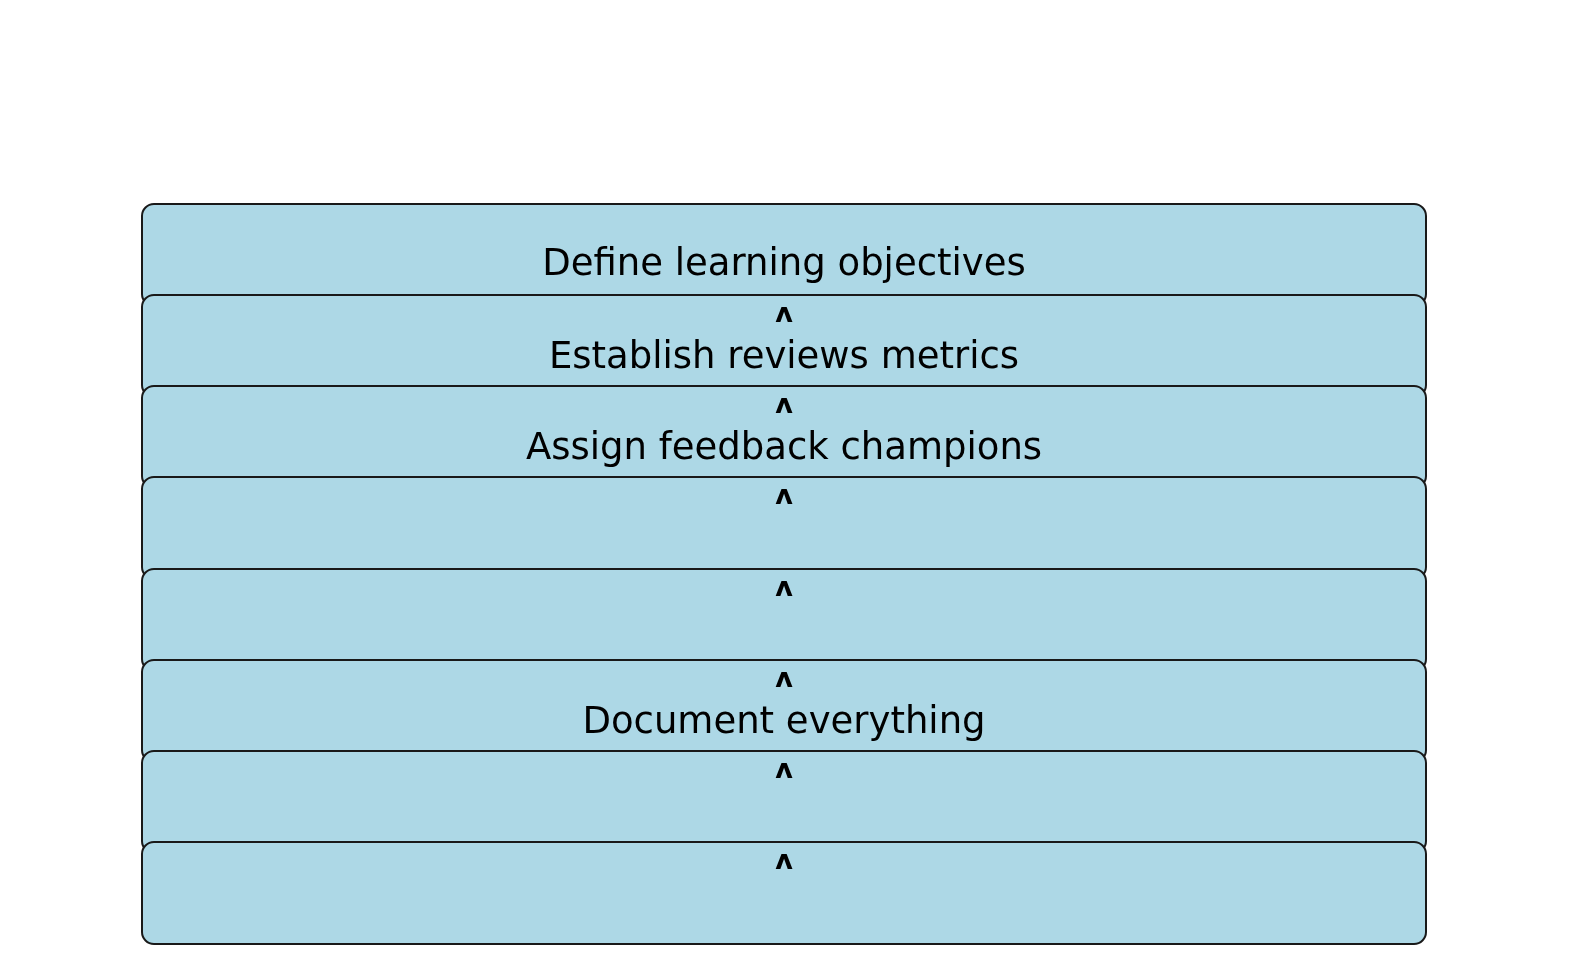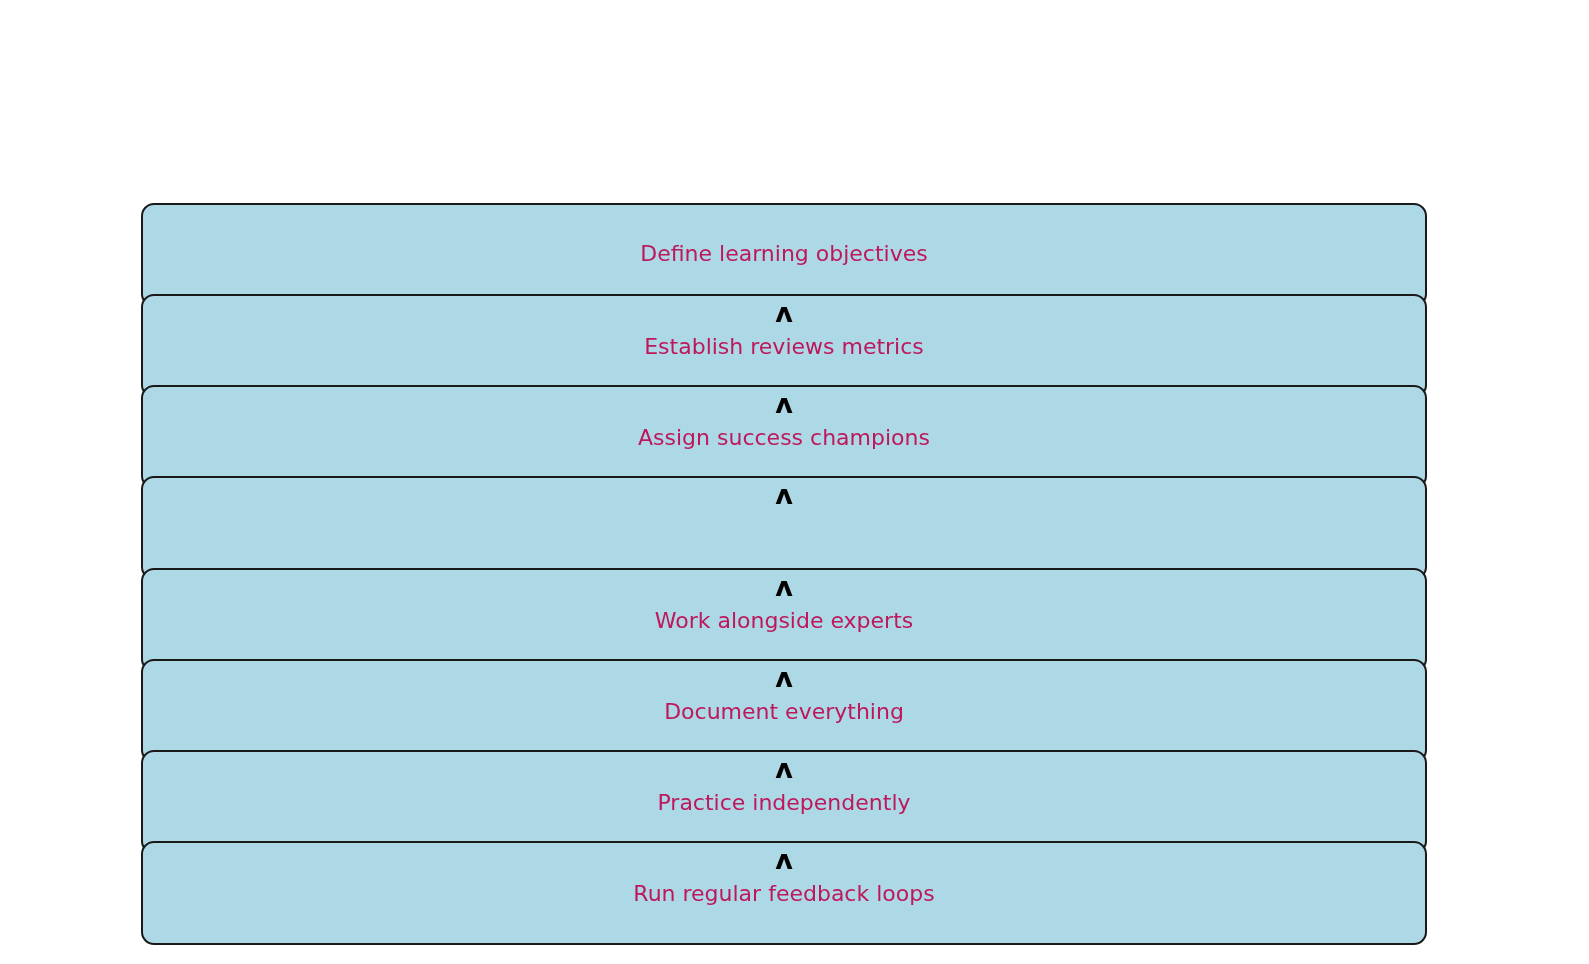--- a/index.html
+++ b/index.html
@@ -58,24 +58,24 @@
     user-select: none;
   }
 
   .node-label {
     position: absolute;
     left: 0;
     width: 100%;
     top: 38px;
     text-align: center;
     font-family: "DejaVu Sans", sans-serif;
-    font-size: 22px;
+    font-size: 37px;
     font-weight: 400;
     line-height: 1.18;
-    color: #be185d;
+    color: #000000;
     white-space: nowrap;
   }
 
   
   .flow-node.is-first .node-label {
     top: 36px;
   }
 </style>
 </head>
 <body>
@@ -87,41 +87,38 @@
       <span class="node-label">Define learning objectives</span>
     </div>
 
     <div class="flow-node" style="top:91px;">
       <span class="edge-arrow">ʌ</span>
       <span class="node-label">Establish reviews metrics</span>
     </div>
 
     <div class="flow-node" style="top:182px;">
       <span class="edge-arrow">ʌ</span>
-      <span class="node-label">Assign success champions</span>
+      <span class="node-label">Assign feedback champions</span>
     </div>
 
     <div class="flow-node" style="top:273px;">
       <span class="edge-arrow">ʌ</span>
     </div>
 
     <div class="flow-node" style="top:365px;">
       <span class="edge-arrow">ʌ</span>
-      <span class="node-label">Work alongside experts</span>
     </div>
 
     <div class="flow-node" style="top:456px;">
       <span class="edge-arrow">ʌ</span>
       <span class="node-label">Document everything</span>
     </div>
 
     <div class="flow-node" style="top:547px;">
       <span class="edge-arrow">ʌ</span>
-      <span class="node-label">Practice independently</span>
     </div>
 
     <div class="flow-node" style="top:638px;">
       <span class="edge-arrow">ʌ</span>
-      <span class="node-label">Run regular feedback loops</span>
     </div>
 
   </div>
 </div>
 
 </body></html>

